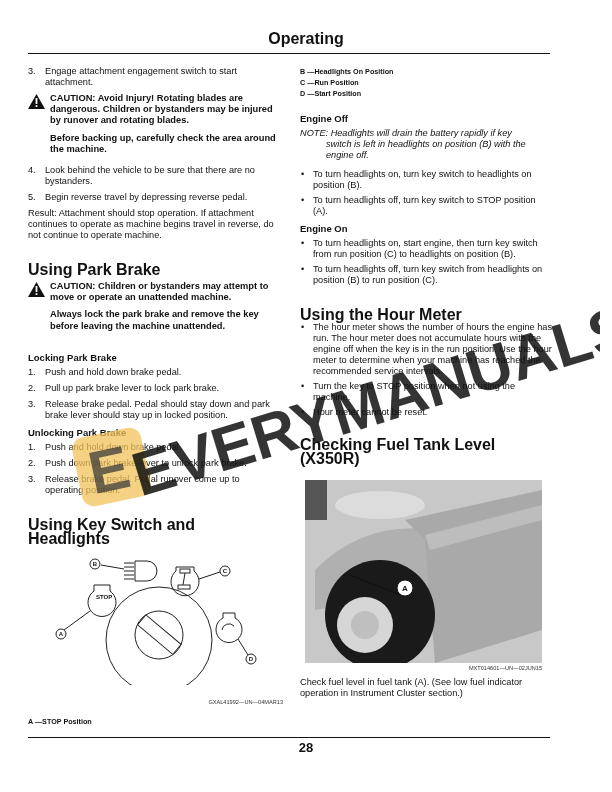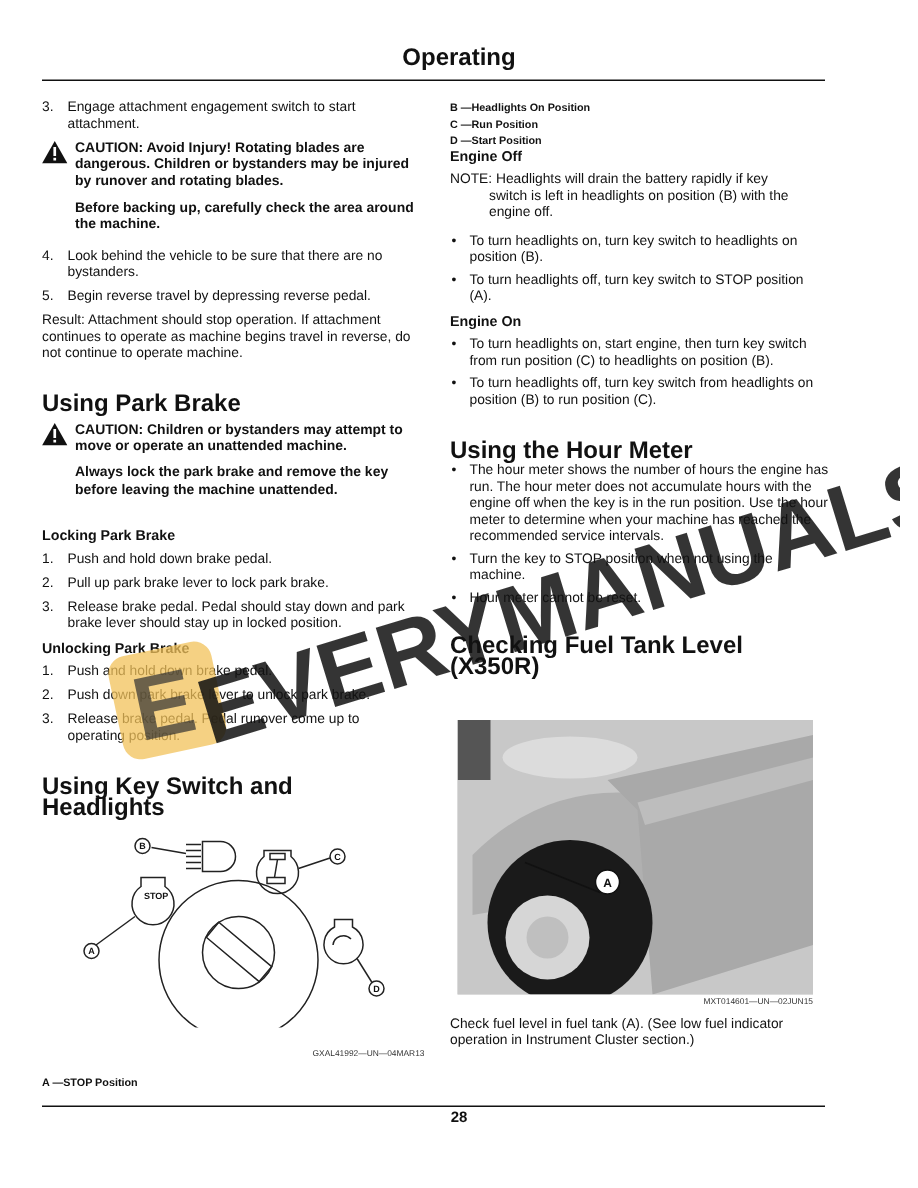--- a/index.html
+++ b/index.html
@@ -5,39 +5,39 @@
   html, body { margin: 0; padding: 0; background: #ffffff; }
   body { width: 612px; height: 792px; position: relative; overflow: hidden;
          font-family: "Liberation Sans", sans-serif; color: #111; }
   .page-title { position: absolute; left: 0; width: 612px; top: 30px; text-align: center;
                 font-size: 16px; font-weight: bold; }
   .rule-top { position: absolute; left: 28px; width: 522px; top: 53px; height: 0;
               border-top: 1.2px solid #111; }
   .rule-bottom { position: absolute; left: 28px; width: 522px; top: 737px; height: 0;
                  border-top: 1.2px solid #111; }
   .page-number { position: absolute; left: 0; width: 612px; top: 740px; text-align: center;
-                 font-size: 10px; font-weight: bold; }
+                 font-size: 13px; font-weight: bold; }
   .col { position: absolute; font-size: 9.2px; line-height: 11px; }
   .col-left { left: 28px; top: 66px; width: 252px; }
   .col-right { left: 300px; top: 66px; width: 252px; }
   .step { display: flex; margin-bottom: 5px; }
   .step .num { width: 17px; flex: none; }
   .step .txt { flex: 1; }
   .caution { display: flex; margin: 4px 0 4px 0; font-weight: bold; font-size: 9.3px; line-height: 11.2px; }
   .caution .warn { width: 22px; flex: none; padding-top: 1px; }
   .caution p { margin: 0 0 6px 0; }
   .result { margin-top: 3px; }
   .result b { font-weight: normal; }
   h2 { font-size: 16px; font-weight: bold; margin: 0; line-height: 14px; }
   h3 { font-size: 9.5px; font-weight: bold; margin: 0 0 4px 0; line-height: 11px; }
   .bullet { display: flex; margin-bottom: 4px; }
   .bullet .dot { width: 12px; flex: none; text-align: left; padding-left: 1px; }
   .bullet .txt { flex: 1; }
   .legend { font-size: 7.2px; font-weight: bold; line-height: 11px; }
-  .note { margin: 0 0 8px 0; }
+  .note { font-style: italic; margin: 0 0 8px 0; }
   .note .indent { padding-left: 26px; display: block; }
   .figure-caption { font-size: 5.6px; text-align: right; color: #333; }
   .figure-key { position: absolute; left: 38px; top: 555px; width: 245px; height: 140px; }
   .figure-fuel { position: absolute; left: 305px; top: 480px; width: 237px; height: 183px;
                  background: #bdbdbd; overflow: hidden; }
   .watermark { position: absolute; left: 60px; top: 270px; width: 540px; height: 260px;
                pointer-events: none; }
 </style>
 </head>
 <body>
@@ -166,21 +166,21 @@
   </svg>
   <div class="figure-caption" style="margin-top:10px;">GXAL41992—UN—04MAR13</div>
 </div>
 <div class="legend" style="position:absolute; left:28px; top:716px;">A —STOP Position</div>
 
 <div class="col col-right">
   <div class="legend">B —Headlights On Position</div>
   <div class="legend">C —Run Position</div>
   <div class="legend">D —Start Position</div>
 
-  <h3 style="">Engine Off</h3>
+  <h3 style="margin-top:14px;">Engine Off</h3>
   <div class="note">
     <span>NOTE: Headlights will drain the battery rapidly if key</span>
     <span class="indent">switch is left in headlights on position (B) with the engine off.</span>
   </div>
   <div class="bullet">
     <span class="dot">•</span>
     <span class="txt">To turn headlights on, turn key switch to headlights on position (B).</span>
   </div>
   <div class="bullet">
     <span class="dot">•</span>

